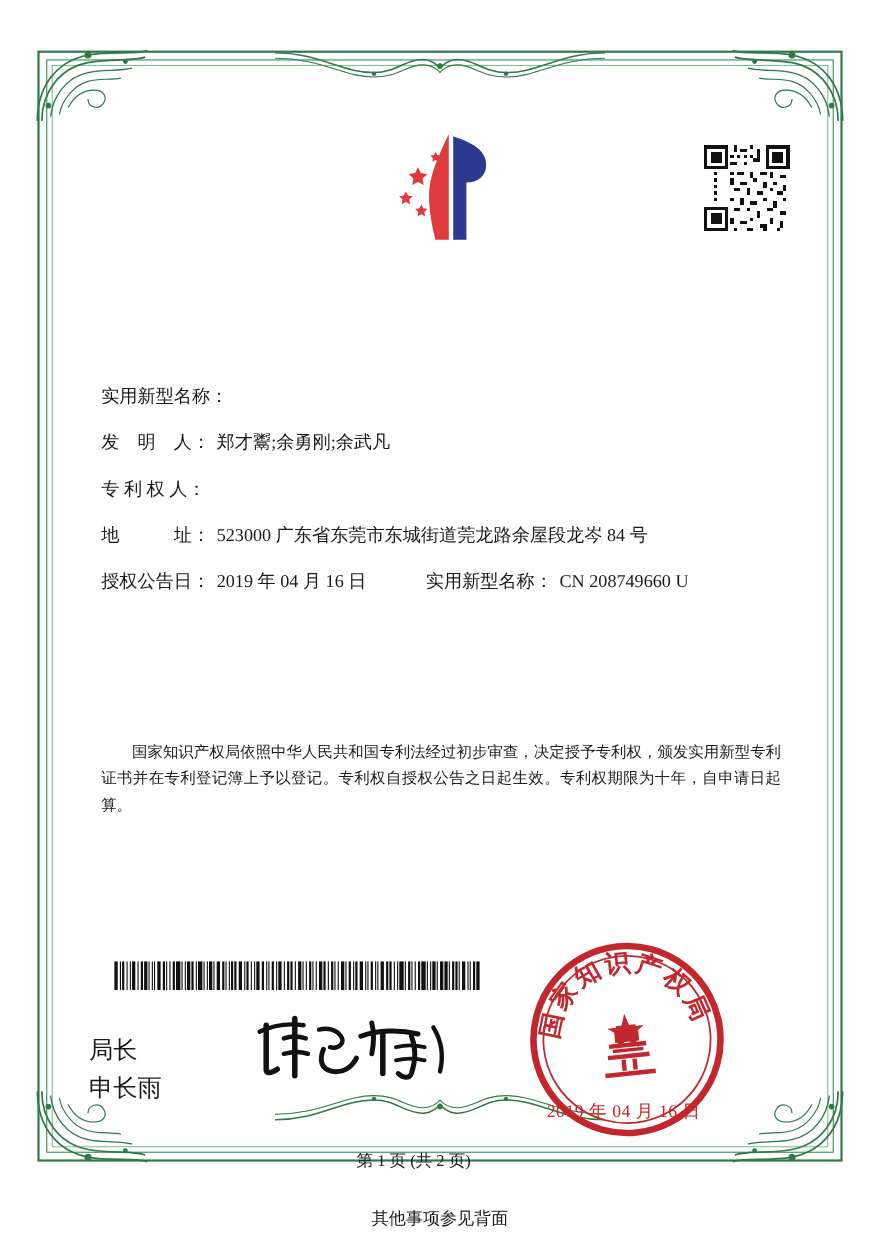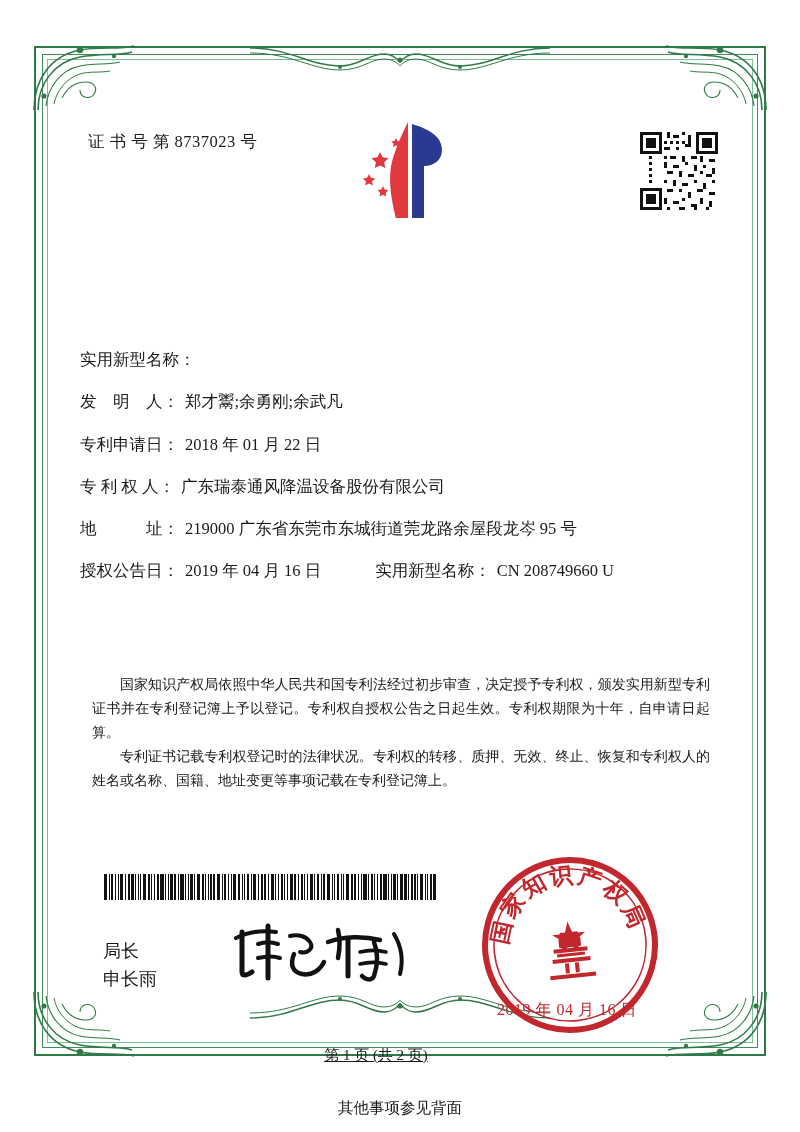--- a/index.html
+++ b/index.html
@@ -111,21 +111,21 @@
     font-family: "DejaVu Serif", "Liberation Serif", serif;
     font-weight: bold;
     font-size: 41px;
     letter-spacing: 3px;
     color: #000;
   }
 
   
   .fields {
     position: absolute;
-    left: 80px;
+    left: 92px;
     top: 350px;
     width: 630px;
     text-align: right;
   }
   .field {
     display: flex;
     align-items: baseline;
     margin-bottom: 22.5px;
     font-size: 16.5px;
     line-height: 1.2;
@@ -175,23 +175,23 @@
   .barcode i {
     display: block;
     background: #111;
     height: 26px;
     margin-right: 1.6px;
   }
 
   
   .sig-label {
     position: absolute;
-    left: 103px;
+    left: 81px;
     top: 938px;
-    font-size: 18px;
+    font-size: 22px;
     line-height: 1.55;
   }
   .sig-hand {
     position: absolute;
     left: 228px;
     top: 918px;
     width: 190px;
     height: 70px;
   }
   .sig-hand svg { display: block; }
@@ -217,21 +217,20 @@
   }
 
   
   .page-num {
     position: absolute;
     left: 0;
     top: 1046px;
     width: 752px;
     text-align: center;
     font-size: 15px;
-    text-decoration: underline;
   }
   .footnote {
     position: absolute;
     left: 0;
     top: 1098px;
     width: 800px;
     text-align: center;
     font-size: 15.5px;
   }
 </style>
@@ -305,21 +304,20 @@
   <div class="edge-orn edge-bottom">
     <svg width="300" height="34" viewBox="0 0 300 34" fill="none" stroke="currentColor" stroke-width="1.4">
       <path d="M0 8 C40 8 60 26 90 26 C110 26 118 14 134 14 C144 14 150 22 150 22 C150 22 156 14 166 14 C182 14 190 26 210 26 C240 26 260 8 300 8"></path>
       <path d="M0 13 C42 13 62 30 90 30 C112 30 120 19 134 19 C145 19 150 26 150 26 C150 26 155 19 166 19 C180 19 188 30 210 30 C238 30 258 13 300 13" stroke-width="1"></path>
       <circle cx="150" cy="20" r="2.6" fill="currentColor" stroke="none"></circle>
       <circle cx="90" cy="27" r="2" fill="currentColor" stroke="none"></circle>
       <circle cx="210" cy="27" r="2" fill="currentColor" stroke="none"></circle>
     </svg>
   </div>
 
-  <div class="cert-no">证 书 号 第 8737023 号</div>
 
   <div class="logo">
     <svg width="120" height="110" viewBox="0 0 120 110">
       <path d="M56 4 L56 100 L44 100 C44 100 34 66 40 44 C45 25 56 4 56 4 Z" fill="#e03a3e"></path>
       <path d="M60 6 L60 100 L72 100 L72 48 C82 48 90 42 90 32 C90 20 80 12 60 6 Z" fill="#2b3990"></path>
       <g fill="#e03a3e">
         <path d="M28 34 l2.6 5.3 5.9 .9 -4.3 4.1 1 5.8 -5.2-2.7 -5.2 2.7 1-5.8 -4.3-4.1 5.9-.9z"></path>
         <path d="M17 56 l1.9 3.8 4.2 .6 -3 3 .7 4.2 -3.8-2 -3.8 2 .7-4.2 -3-3 4.2-.6z"></path>
         <path d="M31 68 l1.7 3.4 3.8 .6 -2.7 2.7 .6 3.8 -3.4-1.8 -3.4 1.8 .6-3.8 -2.7-2.7 3.8-.6z"></path>
         <path d="M44 20 l1.5 3 3.3 .5 -2.4 2.3 .6 3.3 -3-1.6 -3 1.6 .6-3.3 -2.4-2.3 3.3-.5z"></path>
@@ -407,42 +405,36 @@
 
   <div class="fields">
     <div class="field">
       <span class="lbl">实用新型名称：</span>
     </div>
     <div class="field">
       <span class="lbl">发　明　人：</span>
       <span class="val">郑才鬻;余勇刚;余武凡</span>
     </div>
     <div class="field">
-      <span class="lbl">专利申请日：</span>
-      <span class="val">2018 年 01 月 22 日</span>
-    </div>
-    <div class="field">
       <span class="lbl">专 利 权 人：</span>
-      <span class="val">广东瑞泰通风降温设备股份有限公司</span>
     </div>
     <div class="field">
       <span class="lbl">地　　　址：</span>
-      <span class="val">219000 广东省东莞市东城街道莞龙路余屋段龙岑 95 号</span>
+      <span class="val">523000 广东省东莞市东城街道莞龙路余屋段龙岑 84 号</span>
     </div>
     <div class="field">
       <span class="lbl">授权公告日：</span>
       <span class="val">2019 年 04 月 16 日</span>
       <span class="lbl inline-extra">实用新型名称：</span>
       <span class="val">CN 208749660 U</span>
     </div>
   </div>
 
   <div class="body-text">
     <p>国家知识产权局依照中华人民共和国专利法经过初步审查，决定授予专利权，颁发实用新型专利证书并在专利登记簿上予以登记。专利权自授权公告之日起生效。专利权期限为十年，自申请日起算。</p>
-    <p>专利证书记载专利权登记时的法律状况。专利权的转移、质押、无效、终止、恢复和专利权人的姓名或名称、国籍、地址变更等事项记载在专利登记簿上。</p>
   </div>
 
   <div class="barcode" id="barcode">
       <i style="width: 3.15px;"></i>
       <i style="width: 1.05px;"></i>
       <i style="width: 2.1px;"></i>
       <i style="width: 1.05px;"></i>
       <i style="width: 1.05px;"></i>
       <i style="width: 3.15px;"></i>
       <i style="width: 1.05px;"></i>

